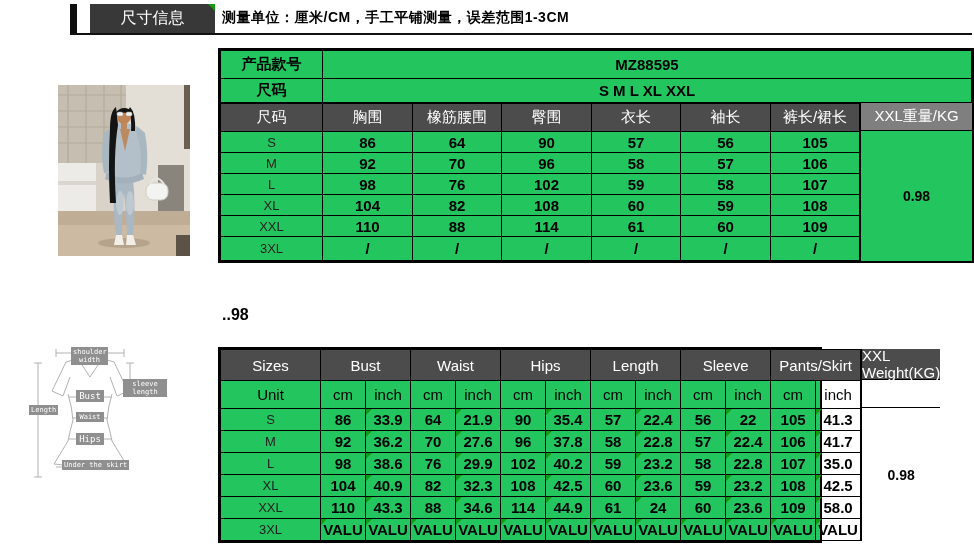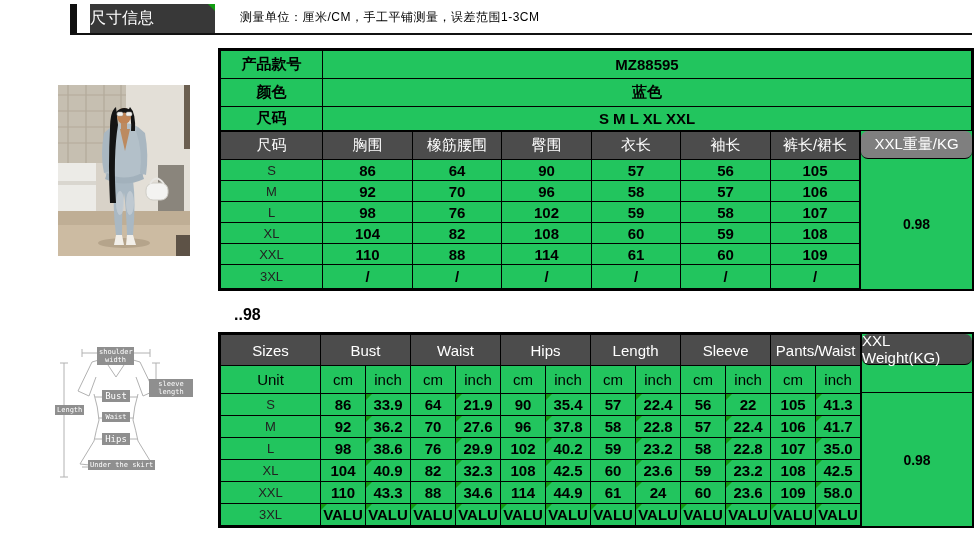--- a/index.html
+++ b/index.html
@@ -3,77 +3,77 @@
 <meta charset="utf-8">
 <style>
   * { box-sizing: border-box; margin: 0; padding: 0; }
   html,body { width: 974px; height: 547px; background: #fff; overflow: hidden;
     font-family: "Liberation Sans", sans-serif; color:#000; }
   .abs { position: absolute; }
 
   
   #left-bar { left:70px; top:4px; width:7px; height:29px; background:#0f0f0f; }
   #size-tab { left:90px; top:4px; width:125px; height:29px; background:#383838;
-    color:#fff; font-size:16px; display:flex; align-items:center; justify-content:flex-start; }
+    color:#fff; font-size:16px; display:flex; align-items:center; justify-content:center; }
   #size-tab .corner { position:absolute; top:0; right:0; width:0; height:0;
     border-top:7px solid #119c11; border-left:7px solid transparent; }
-  #measure-note { left:240px; top:9px; font-size:12px; letter-spacing:0.5px; }
+  #measure-note { left:222px; top:9px; font-size:14px; letter-spacing:0.5px;font-weight:bold; }
   #head-underline { left:70px; top:33px; width:902px; height:2px; background:#111; }
 
   
   .tbl-wrap { border:2px solid #000; background:#22c55e; }
   table { border-collapse:collapse; table-layout:fixed; width:100%; }
   td,th { border:1px solid #000; text-align:center; vertical-align:middle;
     padding:0; overflow:hidden; white-space:nowrap; font-weight:normal; }
   .hdr th { background:#4c4c4c; color:#fff; font-size:15px; }
   .flexrow { display:flex; }
   .wcol { display:flex; flex-direction:column; border-left:1px solid #000; }
   .whdr { background:#4c4c4c; color:#fff; font-size:15px; display:flex;
-    align-items:center; justify-content:center; border-bottom:1px solid #000;border-radius:7px; }
+    align-items:center; justify-content:center; border-bottom:1px solid #000; }
   .whdr.light { background:#7f7f7f; }
   .wval { flex:1; display:flex; align-items:center; justify-content:center;
     font-weight:bold; font-size:14px; }
   .wspacer { border-bottom:1px solid #000; }
 
   
   #top-table { left:218px; top:48px; width:756px; }
   #top-table .info tr { height:28px; }
   #top-table .info .lab { font-size:15px; }
   #top-table .info .val { font-size:15px; }
   #top-table .main { width:639px; }
   #top-table .hdr th { height:28px; }
   #top-table tbody tr { height:21px; }
   #top-table tbody tr:last-child { height:24px; }
   #top-table tbody td { font-weight:bold; font-size:15px; }
   #top-table tbody td.size-col { font-weight:normal; font-size:13px; color:#222; }
   #top-table .wcol { width:117px; }
   #top-table .whdr { height:28px; }
 
   
-  #bottom-table { left:218px; top:332px; width:756px; }
+  #bottom-table { left:218px; top:347px; width:604px; }
   #bottom-table .main { width:640px; }
   #bottom-table .hdr th { height:31px; }
   #bottom-table .unit td { height:28px; font-size:15px; }
   #bottom-table tbody tr { height:22px; }
   #bottom-table tbody td { font-weight:bold; font-size:15px; }
   #bottom-table tbody td.size-col { font-weight:normal; font-size:13px; color:#222; }
   #bottom-table .wcol { width:116px; }
   #bottom-table .whdr { height:31px; }
   #bottom-table .wspacer { height:28px; }
 
   
   td.err { position:relative; }
   td.err::before { content:""; position:absolute; top:0; left:0; width:0; height:0;
     border-top:6px solid #119c11; border-right:6px solid transparent; }
 
-  #mid-note { left:234px; top:306px; font-size:16px; font-weight:bold; }
+  #mid-note { left:222px; top:306px; font-size:16px; font-weight:bold; }
 
   
   #product-photo { left:58px; top:85px; width:132px; height:171px; }
-  #size-sketch { left:52px; top:345px; width:135px; height:140px; }
+  #size-sketch { left:26px; top:345px; width:135px; height:140px; }
   .sk-label { position:absolute; background:#8f8f8f; color:#fff;
     font-family:"DejaVu Sans Mono", monospace; font-size:7px; line-height:8px;
     padding:1px 2px; text-align:center; white-space:nowrap; }
   .sk-label.wrap { white-space:normal; }
 </style>
 </head>
 <body>
 
 <div class="abs" id="left-bar"></div>
 <div class="abs" id="size-tab">
@@ -130,24 +130,20 @@
 <div class="abs tbl-wrap" id="top-table">
   <table class="info">
     <colgroup>
         <col style="width:102px">
         <col>
       </colgroup>
     <tbody>
         <tr>
       <td class="lab">产品款号</td>
       <td class="val">MZ88595</td>
-    </tr>
-    <tr>
-      <td class="lab">颜色</td>
-      <td class="val">蓝色</td>
     </tr>
     <tr>
       <td class="lab">尺码</td>
       <td class="val">S M L XL XXL</td>
     </tr>
   </tbody>
     </table>
   <div class="flexrow">
     <table class="main">
       <colgroup>
@@ -289,21 +285,21 @@
           <col style="width:45px">
       </colgroup>
       <thead>
         <tr class="hdr">
           <th>Sizes</th>
           <th colspan="2">Bust</th>
           <th colspan="2">Waist</th>
           <th colspan="2">Hips</th>
           <th colspan="2">Length</th>
           <th colspan="2">Sleeve</th>
-          <th colspan="2">Pants/Waist</th>
+          <th colspan="2">Pants/Skirt</th>
         </tr>
         <tr class="unit">
           <td>Unit</td>
           <td>cm</td>
           <td>inch</td>
           <td>cm</td>
           <td>inch</td>
           <td>cm</td>
           <td>inch</td>
           <td>cm</td>

